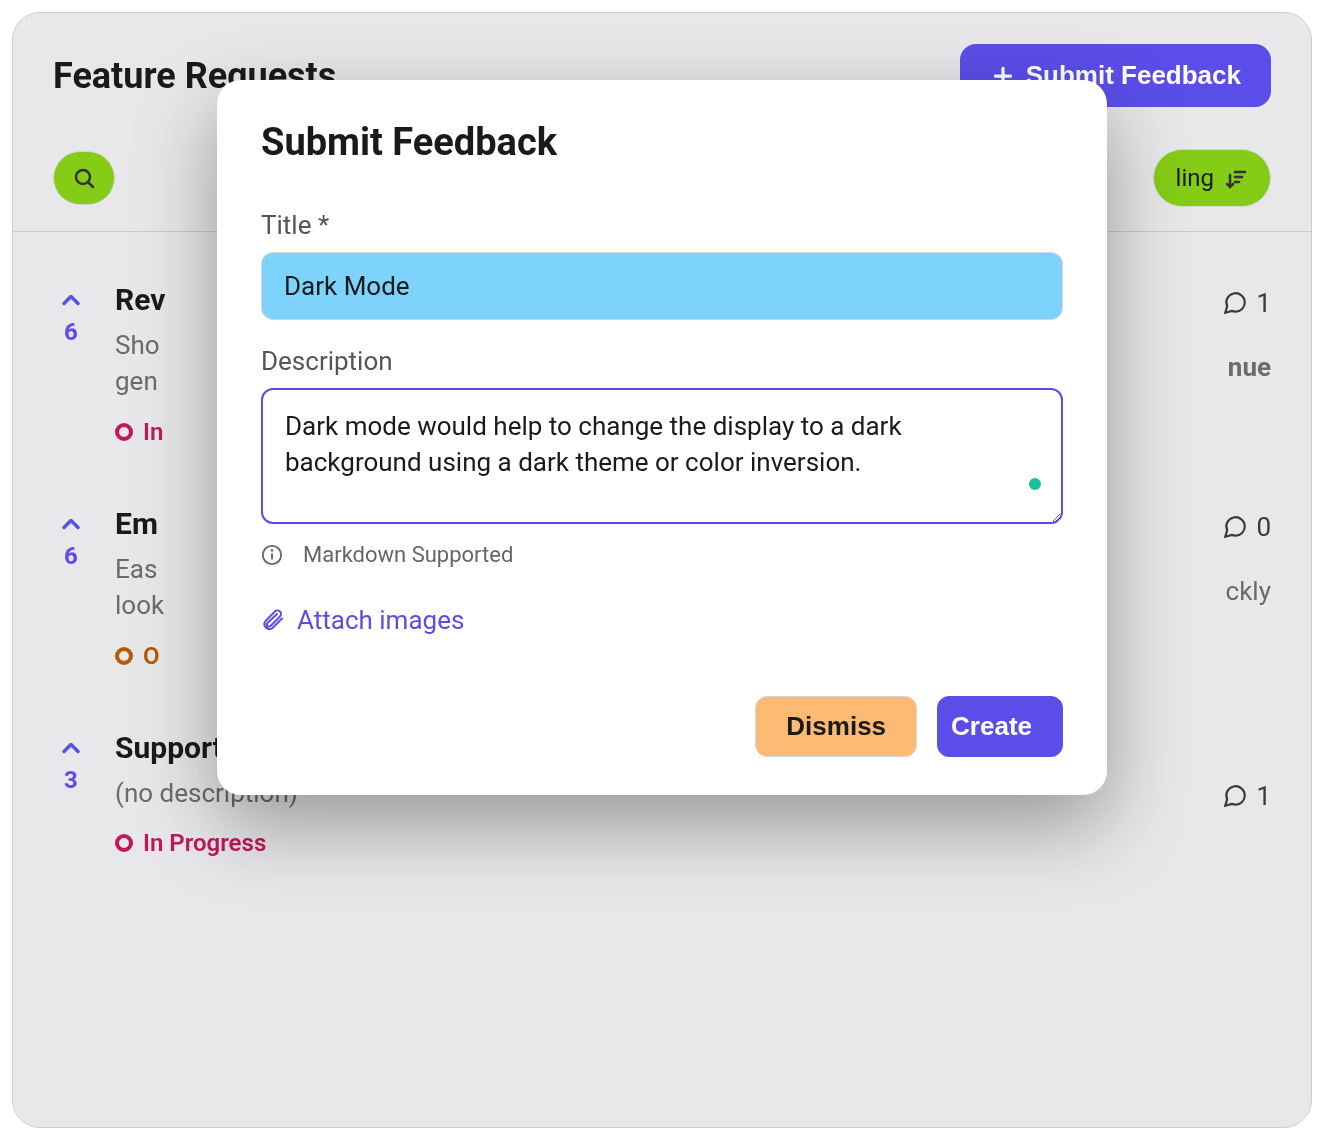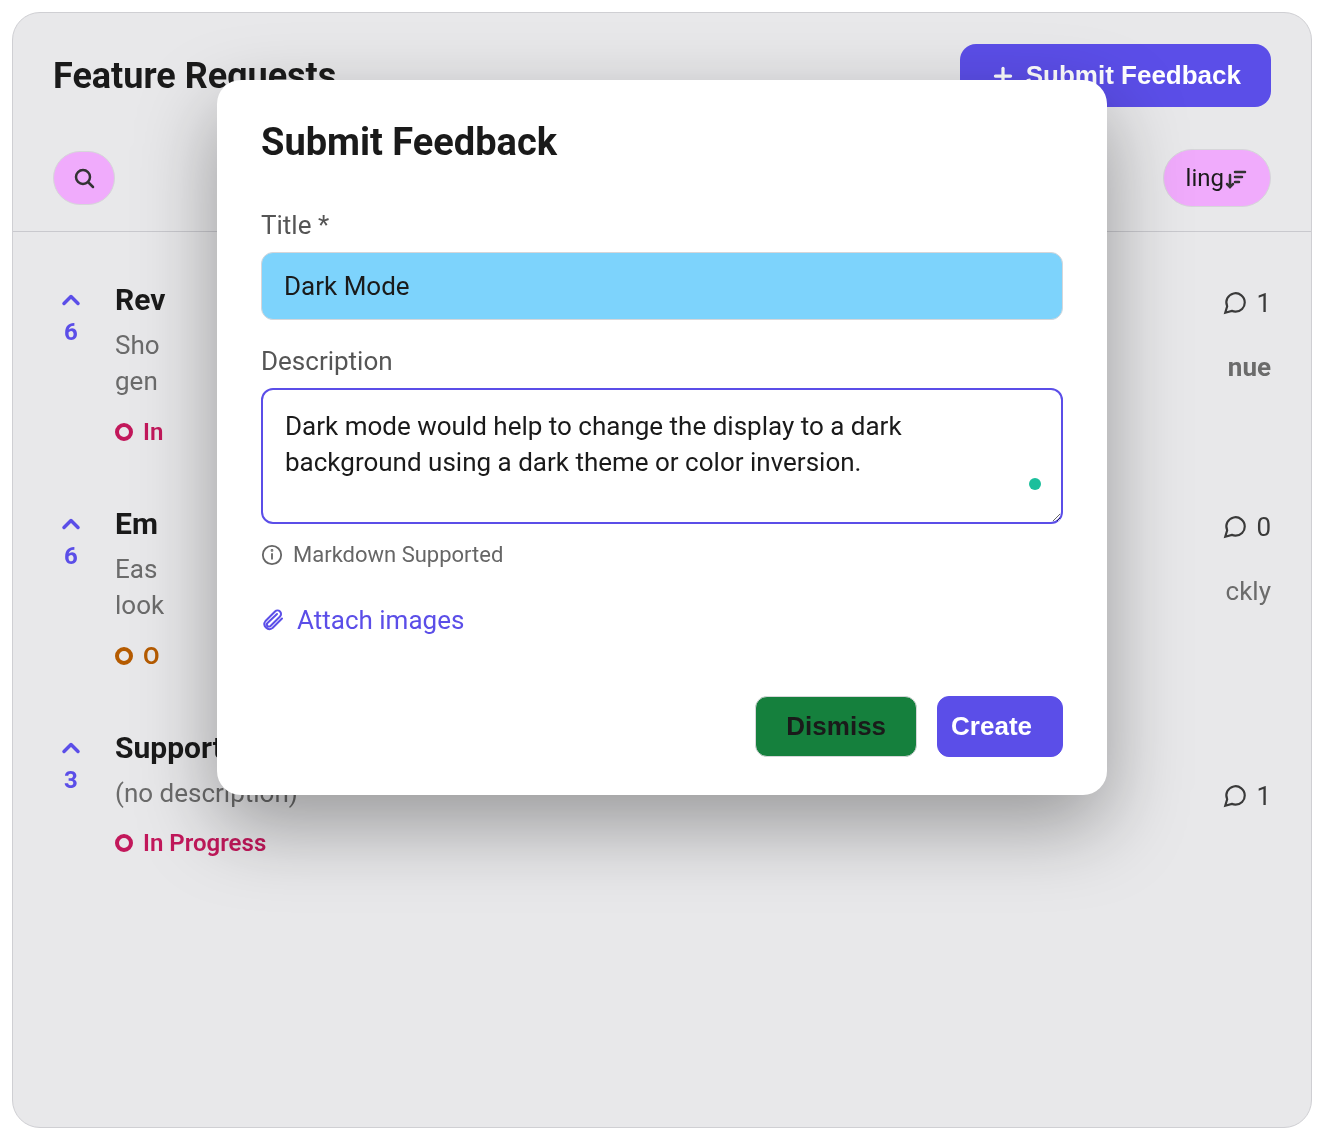--- a/index.html
+++ b/index.html
@@ -58,21 +58,22 @@
   .filterbar{
     display:flex;
     align-items:center;
     gap:18px;
     padding:20px 40px 24px 40px;
     border-bottom:1px solid #c9c9ce;
   }
   .chip{
     display:flex;
     align-items:center;
-    background:#f0abfc;
+    gap:10px;
+    background:#84cc16;
     border:1px solid var(--border);
     border-radius:999px;
     padding:14px 22px;
     font-size:24px;
     color:var(--text);
     cursor:pointer;
   }
   .chip.iconbtn{padding:14px 18px;}
   .chip svg{width:24px;height:24px;}
   .chip.right{margin-left:auto;}
@@ -164,21 +165,21 @@
     position:absolute;
     right:22px;
     bottom:38px;
     width:12px;height:12px;border-radius:50%;
     background:#1bbf9c;
   }
   .field{margin-bottom:26px;}
   .md-support{
     display:flex;
     align-items:center;
-    gap:10px;
+    gap:20px;
     font-size:22px;
     color:#666;
     margin-top:14px;
   }
   .md-support svg{width:22px;height:22px;}
   .attach{
     display:inline-flex;
     align-items:center;
     gap:12px;
     font-size:26px;
@@ -194,21 +195,21 @@
     margin-top:60px;
   }
   .btn{
     font-size:26px;
     font-weight:600;
     border-radius:12px;
     padding:14px 30px;
     cursor:pointer;
   }
   .btn.secondary{
-    background:#15803d;
+    background:#fdba74;
     border:1px solid var(--border);
     color:var(--text);
   }
   .btn.primary{
     background:var(--accent);
     border:1px solid var(--accent);
     color:#fff;
     padding-left:13px;
   }
 </style>

